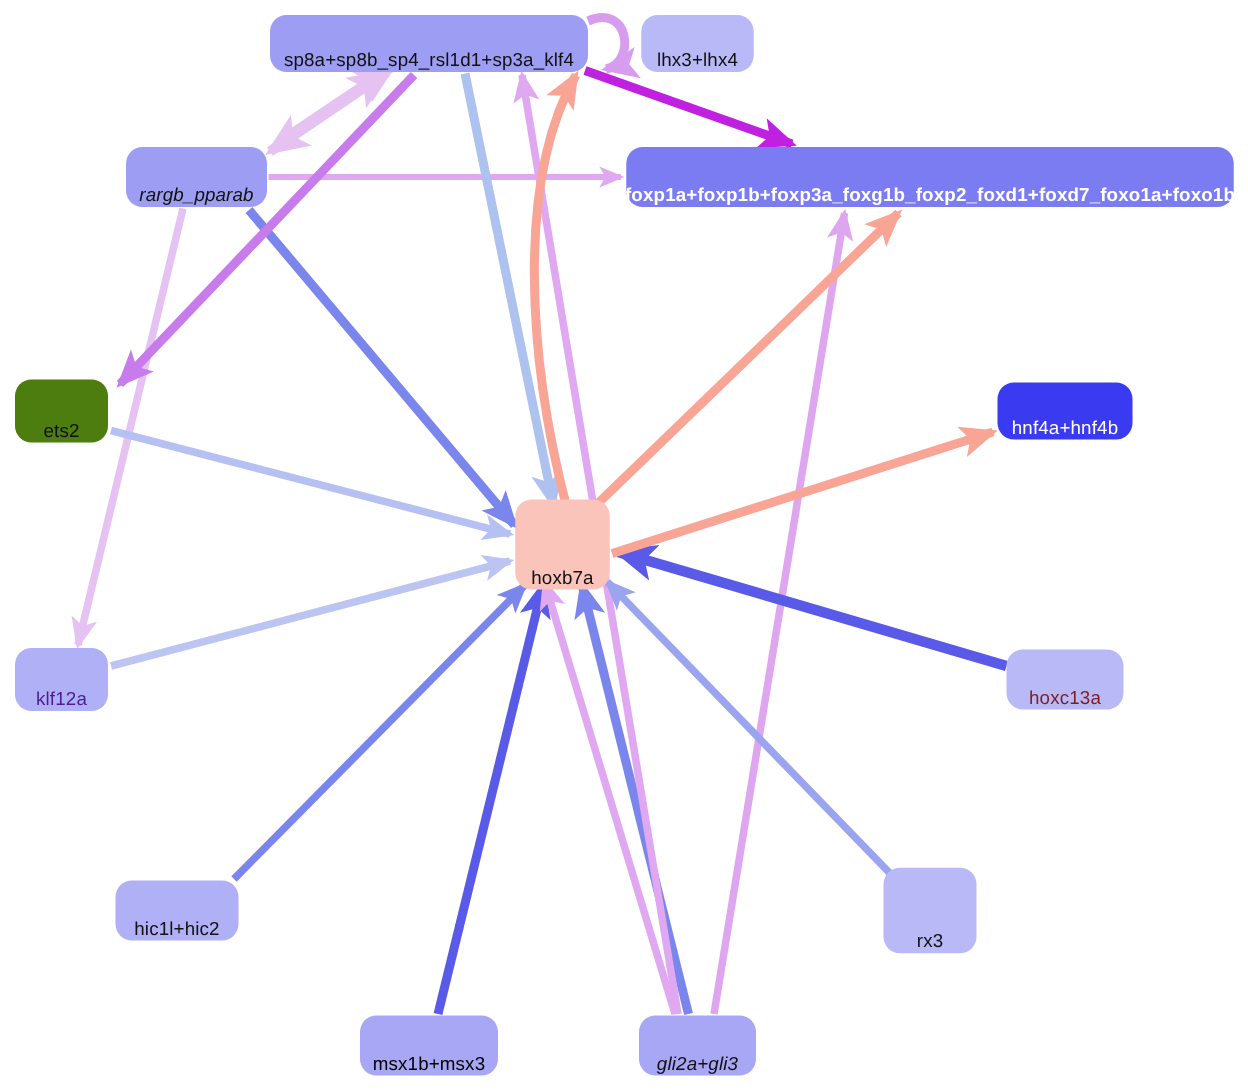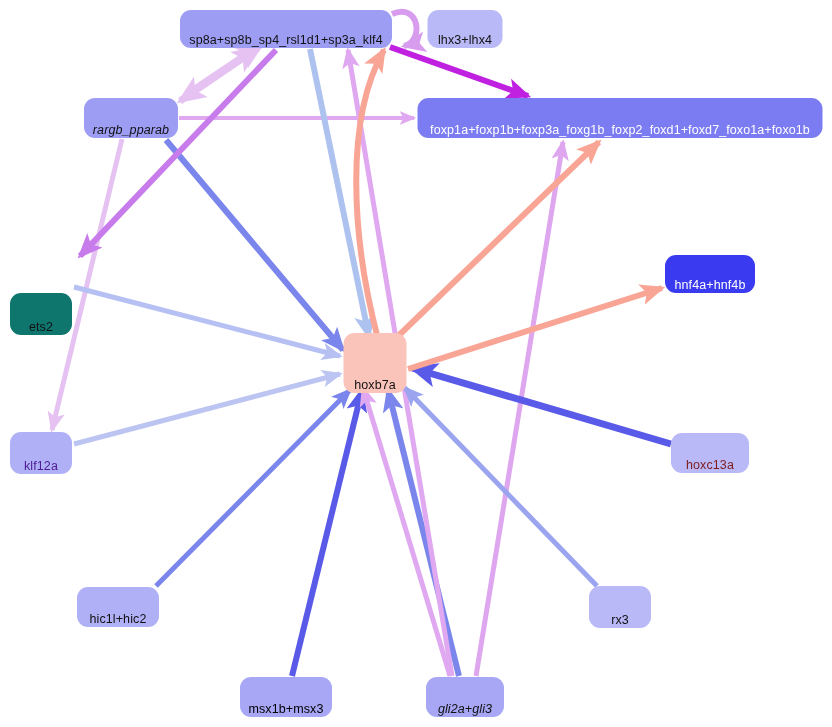--- a/index.html
+++ b/index.html
@@ -117,42 +117,42 @@
   <div id="node-layer">
       <div class="node" style="left: 286px; top: 29px; width: 212px; height: 38px; background: rgb(157, 157, 244); color: rgb(17, 17, 17);">
         <span class="node-label">sp8a+sp8b_sp4_rsl1d1+sp3a_klf4</span>
       </div>
       <div class="node" style="left: 465px; top: 29px; width: 75px; height: 38px; background: rgb(185, 185, 248); color: rgb(17, 17, 17);">
         <span class="node-label">lhx3+lhx4</span>
       </div>
       <div class="node" style="left: 131px; top: 118px; width: 94px; height: 40px; background: rgb(157, 157, 244); color: rgb(17, 17, 17); font-style: italic;">
         <span class="node-label">rargb_pparab</span>
       </div>
-      <div class="node" style="left: 620px; top: 118px; width: 405px; height: 40px; background: rgb(124, 124, 242); color: rgb(255, 255, 255);">
+      <div class="node" style="left: 620px; top: 118px; width: 405px; height: 40px; background: rgb(124, 124, 242); color: rgb(255, 255, 255); font-weight: bold;">
         <span class="node-label">foxp1a+foxp1b+foxp3a_foxg1b_foxp2_foxd1+foxd7_foxo1a+foxo1b</span>
       </div>
-      <div class="node" style="left: 41px; top: 274px; width: 62px; height: 42px; background: #0f766e; color: rgb(17, 17, 17); margin-top: 40px;">
+      <div class="node" style="left: 41px; top: 274px; width: 62px; height: 42px; background: #4d7c0f; color: rgb(17, 17, 17);">
         <span class="node-label">ets2</span>
       </div>
       <div class="node" style="left: 710px; top: 274px; width: 90px; height: 38px; background: rgb(58, 58, 240); color: rgb(255, 255, 255);">
         <span class="node-label">hnf4a+hnf4b</span>
       </div>
       <div class="node" style="left: 375px; top: 363px; width: 63px; height: 60px; background: rgb(251, 196, 187); color: rgb(17, 17, 17);">
         <span class="node-label">hoxb7a</span>
       </div>
       <div class="node" style="left: 41px; top: 453px; width: 62px; height: 42px; background: rgb(176, 176, 246); color: #4c1d95;">
         <span class="node-label">klf12a</span>
       </div>
       <div class="node" style="left: 710px; top: 453px; width: 78px; height: 40px; background: rgb(185, 185, 248); color: #7f1d1d;">
         <span class="node-label">hoxc13a</span>
       </div>
       <div class="node" style="left: 118px; top: 607px; width: 82px; height: 40px; background: rgb(176, 176, 246); color: rgb(17, 17, 17);">
         <span class="node-label">hic1l+hic2</span>
       </div>
-      <div class="node" style="left: 620px; top: 607px; width: 62px; height: 42px; background: rgb(185, 185, 248); color: rgb(17, 17, 17);">
+      <div class="node" style="left: 620px; top: 607px; width: 62px; height: 57px; background: rgb(185, 185, 248); color: rgb(17, 17, 17);">
         <span class="node-label">rx3</span>
       </div>
       <div class="node" style="left: 286px; top: 697px; width: 92px; height: 40px; background: rgb(167, 167, 245); color: #000000;">
         <span class="node-label">msx1b+msx3</span>
       </div>
       <div class="node" style="left: 465px; top: 697px; width: 78px; height: 40px; background: rgb(167, 167, 245); color: rgb(17, 17, 17); font-style: italic;">
         <span class="node-label">gli2a+gli3</span>
       </div>
     </div>
 

